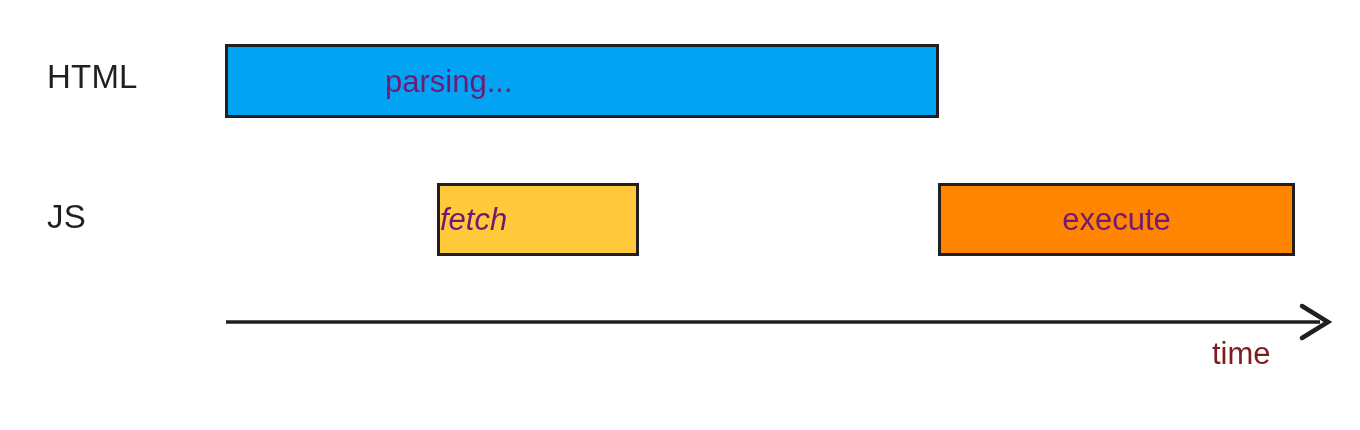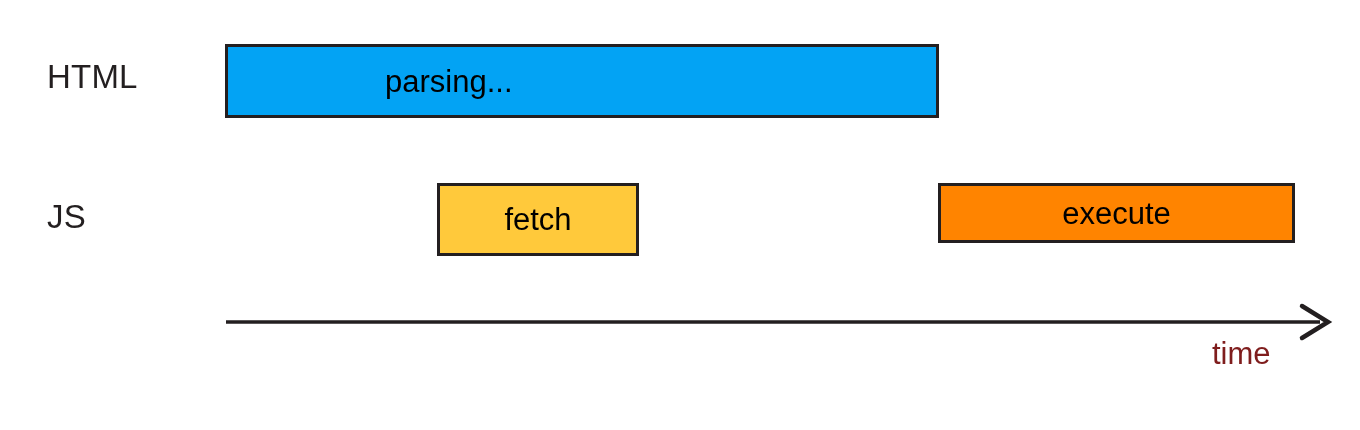--- a/index.html
+++ b/index.html
@@ -36,21 +36,21 @@
   .bar {
     position: absolute;
     box-sizing: border-box;
     border: 3px solid #231f20;
     display: flex;
     align-items: center;
   }
   .bar-text {
     font-size: 31px;
     line-height: 1;
-    color: #000000;
+    color: #701a75;
     white-space: nowrap;
   }
 
   
   #bar-parsing {
     left: 225px;
     top: 44px;
     width: 714px;
     height: 74px;
     background: #03a3f4;
@@ -58,29 +58,30 @@
     padding: 0 26px 0 157px;
   }
 
   
   #bar-fetch {
     left: 437px;
     top: 183px;
     width: 202px;
     height: 73px;
     background: #ffc93b;
-    justify-content: center;
+    justify-content: flex-start;
+    font-style: italic;
   }
 
   
   #bar-execute {
     left: 938px;
     top: 183px;
     width: 357px;
-    height: 60px;
+    height: 73px;
     background: #ff8400;
     justify-content: center;
   }
 
   
   #time-axis {
     position: absolute;
     left: 220px;
     top: 296px;
     width: 1120px;

